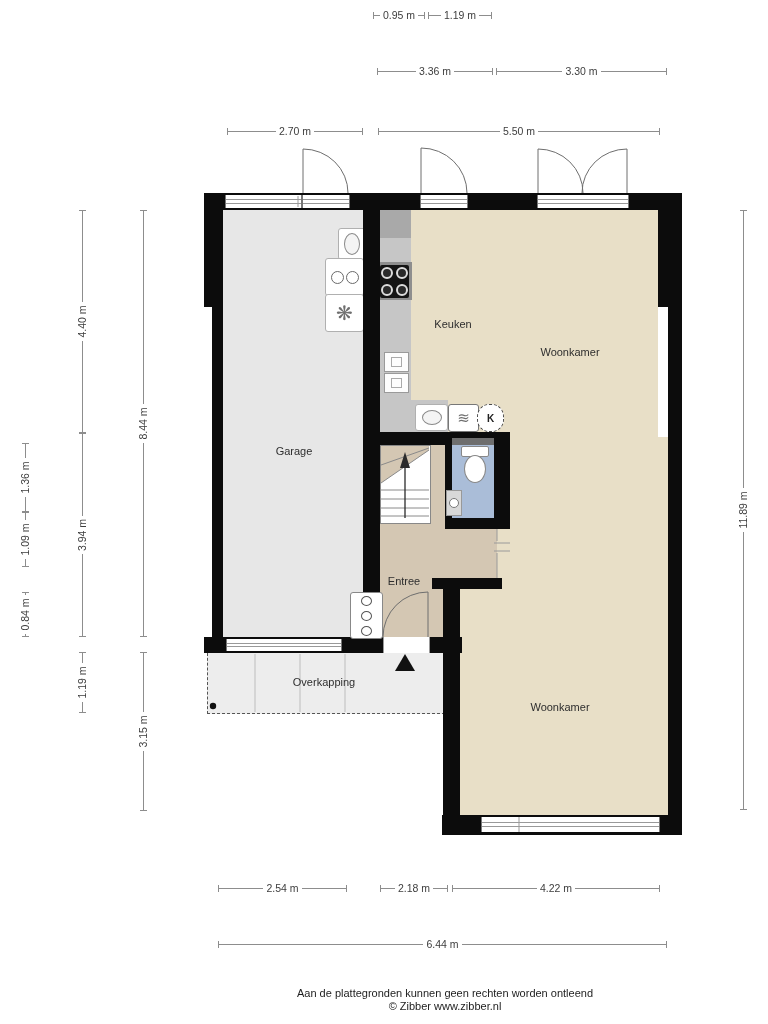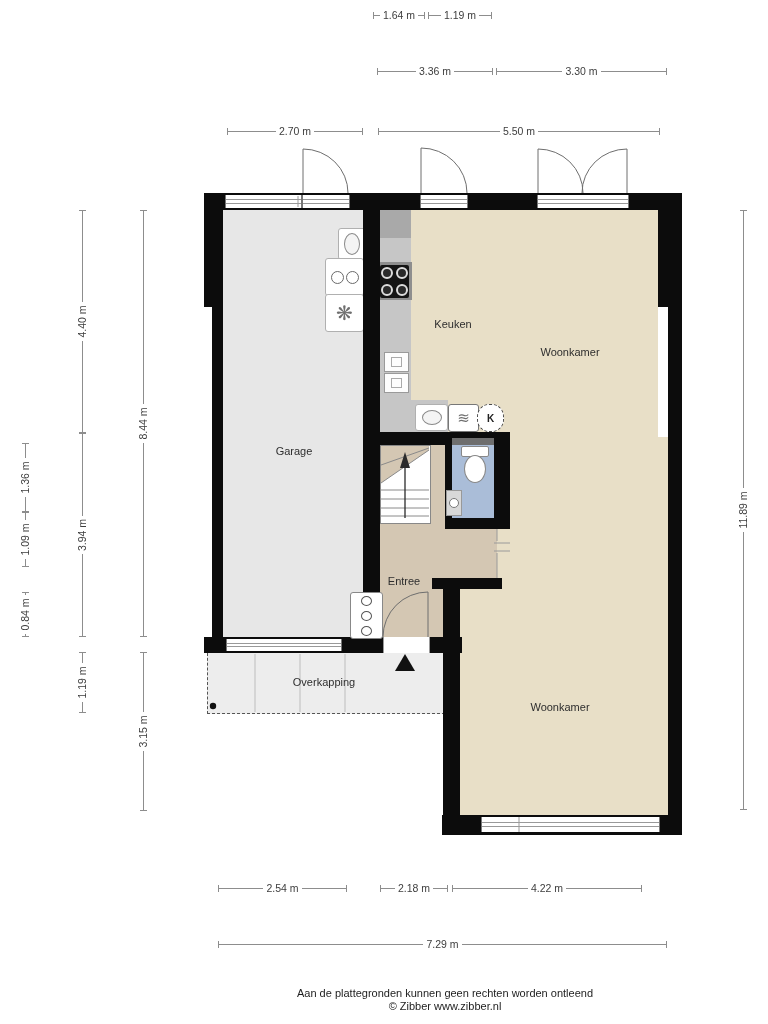--- a/index.html
+++ b/index.html
@@ -187,21 +187,21 @@
   <div class="rlab" style="left:453px;top:324px;">Keuken</div>
   <div class="rlab" style="left:570px;top:352px;">Woonkamer</div>
   <div class="rlab" style="left:404px;top:581px;">Entree</div>
   <div class="rlab" style="left:560px;top:707px;">Woonkamer</div>
   <div class="rlab" style="left:324px;top:682px;">Overkapping</div>
 
   <div id="dim-layer">
       <div class="dim" style="width: 52px; left: 373px; top: 8px;">
         <span class="tick"></span>
         <span class="seg"></span>
-        <span class="lbl">1.64 m</span>
+        <span class="lbl">0.95 m</span>
         <span class="seg"></span>
         <span class="tick"></span>
       </div>
       <div class="dim" style="width: 64px; left: 428px; top: 8px;">
         <span class="tick"></span>
         <span class="seg"></span>
         <span class="lbl">1.19 m</span>
         <span class="seg"></span>
         <span class="tick"></span>
       </div>
@@ -240,31 +240,31 @@
         <span class="seg"></span>
         <span class="tick"></span>
       </div>
       <div class="dim" style="width: 68px; left: 380px; top: 881px;">
         <span class="tick"></span>
         <span class="seg"></span>
         <span class="lbl">2.18 m</span>
         <span class="seg"></span>
         <span class="tick"></span>
       </div>
-      <div class="dim" style="width: 190px; left: 452px; top: 881px;">
+      <div class="dim" style="width: 208px; left: 452px; top: 881px;">
         <span class="tick"></span>
         <span class="seg"></span>
         <span class="lbl">4.22 m</span>
         <span class="seg"></span>
         <span class="tick"></span>
       </div>
       <div class="dim" style="width: 449px; left: 218px; top: 937px;">
         <span class="tick"></span>
         <span class="seg"></span>
-        <span class="lbl">7.29 m</span>
+        <span class="lbl">6.44 m</span>
         <span class="seg"></span>
         <span class="tick"></span>
       </div>
       <div class="dim v" style="width: 69px; left: 18px; top: 512px;">
         <span class="tick"></span>
         <span class="seg"></span>
         <span class="lbl">1.36 m</span>
         <span class="seg"></span>
         <span class="tick"></span>
       </div>

